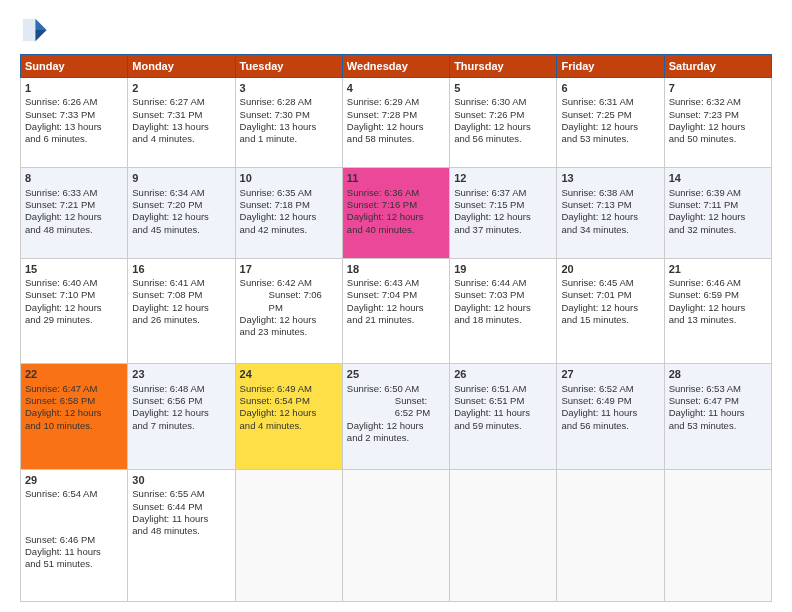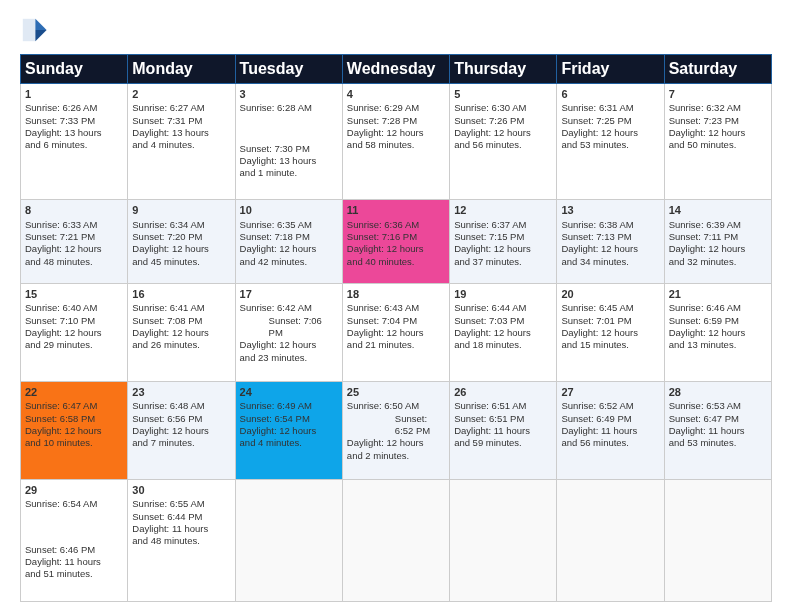--- a/index.html
+++ b/index.html
@@ -55,23 +55,23 @@
       color: #555;
     }
     .calendar {
       flex: 1;
       border: 1px solid #ccc;
       border-collapse: collapse;
       width: 100%;
       table-layout: fixed;
     }
     .calendar th {
-      background: #0f172a;
+      background: #c2410c;
       color: #fff;
-      font-size: 16px;
+      font-size: 11px;
       font-weight: bold;
       padding: 5px 4px;
       text-align: left;
       border: 1px solid #2060a0;
     }
     .calendar td {
       border: 1px solid #ccc;
       vertical-align: top;
       padding: 3px 4px;
       font-size: 9.5px;
@@ -138,21 +138,21 @@
           <td>
             <span class="day-num">2</span>
             <span style="display: block;">Sunrise: 6:27 AM</span>
             <span style="display: block;">Sunset: 7:31 PM</span>
             <span style="display: block;">Daylight: 13 hours</span>
             <span style="display: block;">and 4 minutes.</span>
           </td>
           <td>
             <span class="day-num">3</span>
             <span style="display: block;">Sunrise: 6:28 AM</span>
-            <span style="display: block; margin-top: 28px;">Sunset: 7:30 PM</span>
+            <span style="display: block;">Sunset: 7:30 PM</span>
             <span style="display: block;">Daylight: 13 hours</span>
             <span style="display: block;">and 1 minute.</span>
           </td>
           <td>
             <span class="day-num">4</span>
             <span style="display: block;">Sunrise: 6:29 AM</span>
             <span style="display: block;">Sunset: 7:28 PM</span>
             <span style="display: block;">Daylight: 12 hours</span>
             <span style="display: block;">and 58 minutes.</span>
           </td>
@@ -288,21 +288,21 @@
             <span style="display: block;">Daylight: 12 hours</span>
             <span style="display: block;">and 10 minutes.</span>
           </td>
           <td style="background: rgb(240, 244, 250);">
             <span class="day-num">23</span>
             <span style="display: block;">Sunrise: 6:48 AM</span>
             <span style="display: block;">Sunset: 6:56 PM</span>
             <span style="display: block;">Daylight: 12 hours</span>
             <span style="display: block;">and 7 minutes.</span>
           </td>
-          <td style="background: #0ea5e9;">
+          <td style="background: #fde047;">
             <span class="day-num">24</span>
             <span style="display: block;">Sunrise: 6:49 AM</span>
             <span style="display: block;">Sunset: 6:54 PM</span>
             <span style="display: block;">Daylight: 12 hours</span>
             <span style="display: block;">and 4 minutes.</span>
           </td>
           <td style="background: rgb(240, 244, 250);">
             <span class="day-num">25</span>
             <span style="display: block;">Sunrise: 6:50 AM</span>
             <span style="display: block; margin-left: 48px;">Sunset: 6:52 PM</span>

